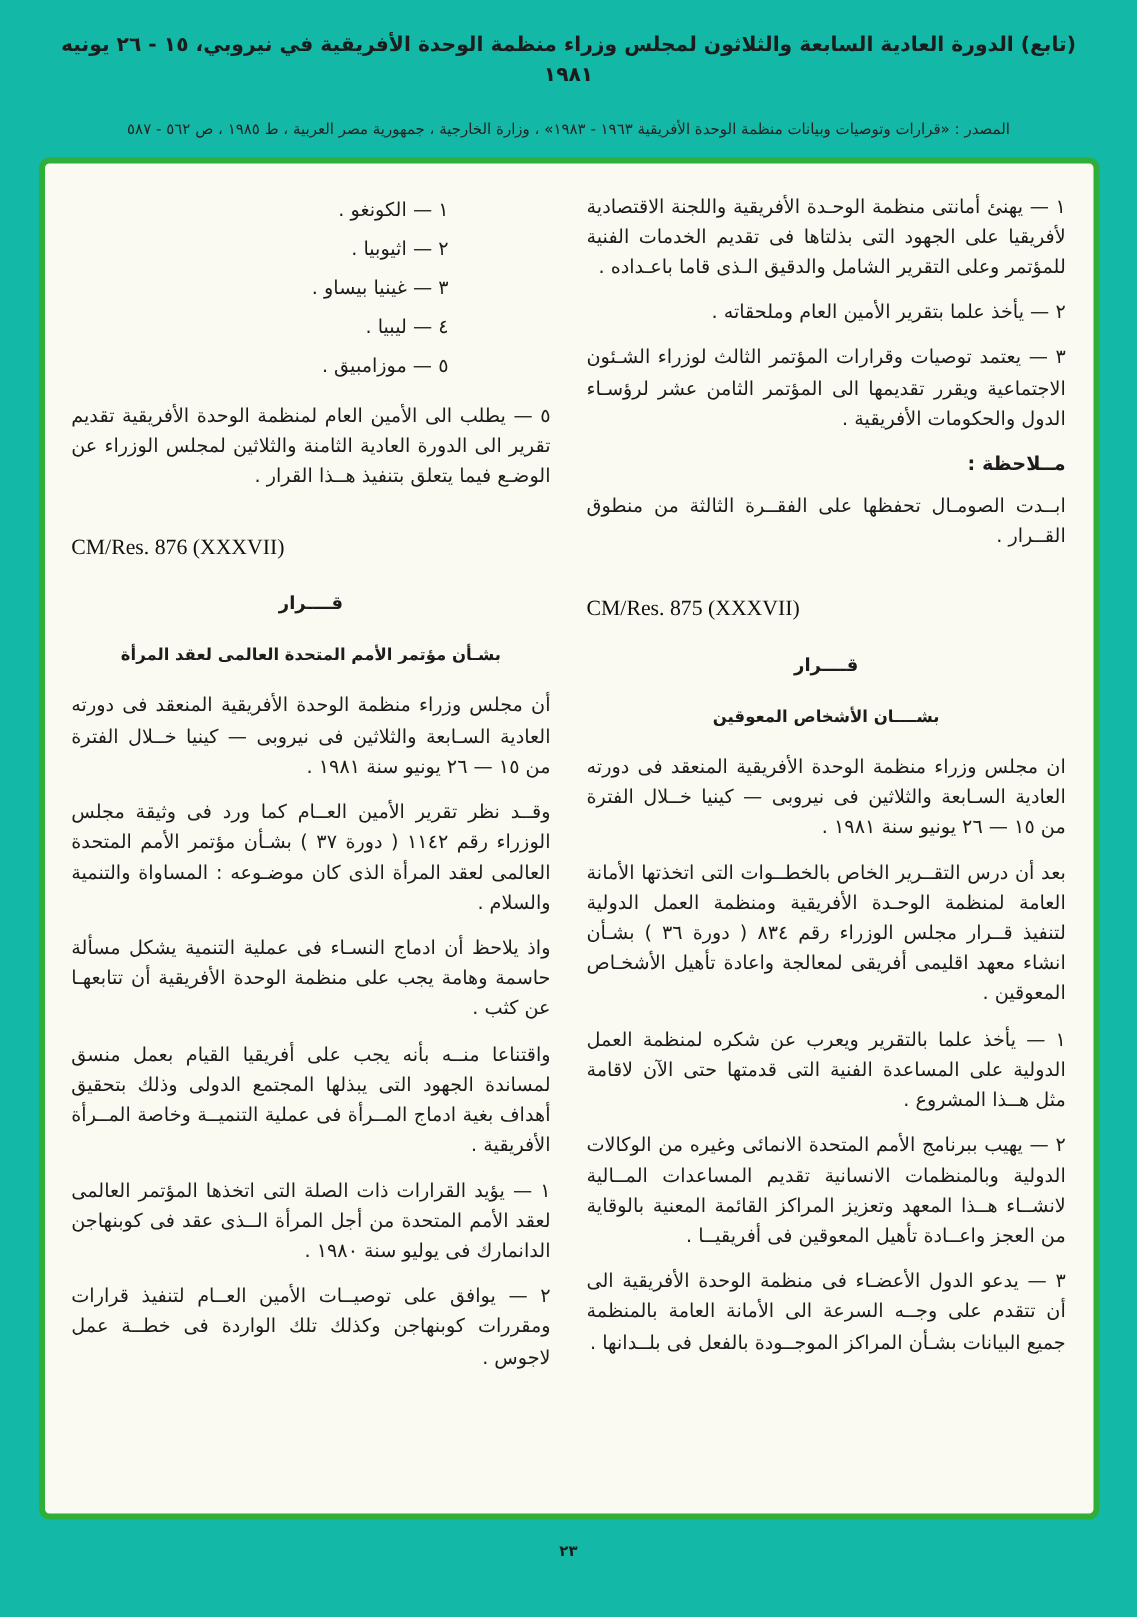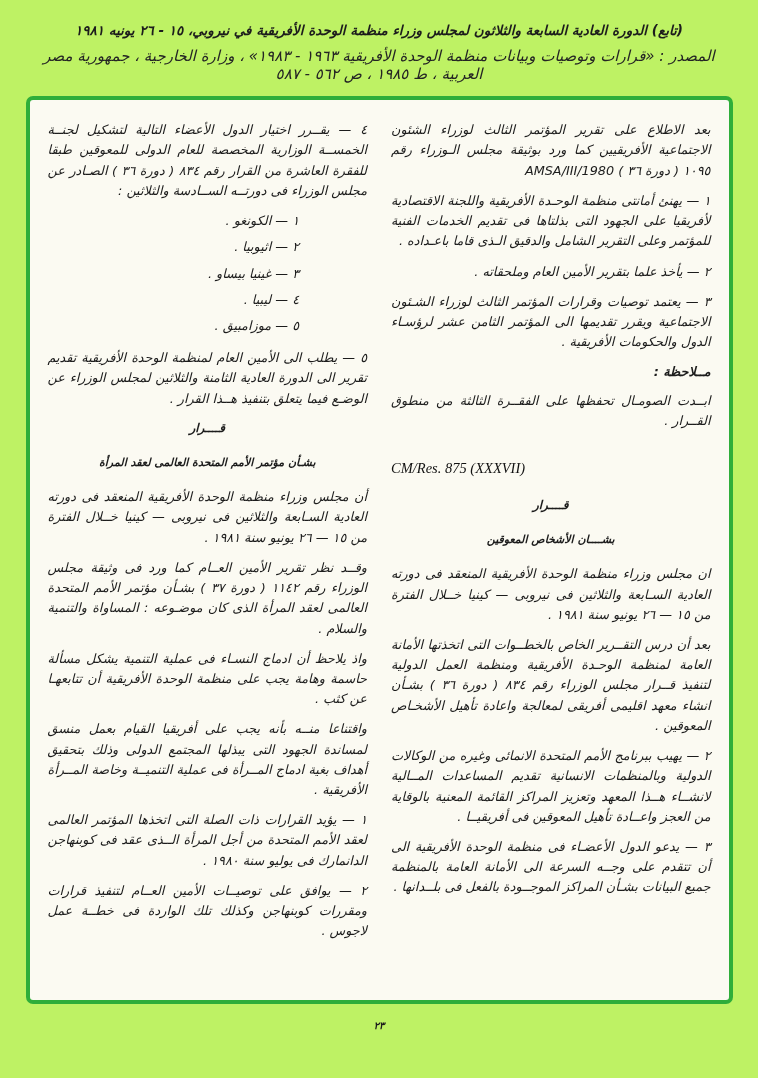--- a/index.html
+++ b/index.html
@@ -2,30 +2,29 @@
 <html lang="ar"><head>
 <meta charset="utf-8">
 <style>
   * { margin: 0; padding: 0; box-sizing: border-box; }
   html, body { background: #f5f5ee; }
   .page {
     position: relative;
     width: 758px;
     height: 1078px;
     margin: 0 auto;
-    background: #bef264;
+    background: #14b8a6;
     color: #1c1c1c;
     font-family: "DejaVu Sans", sans-serif;
     overflow: hidden;
     padding-top: 20px;
-    font-style: italic;
   }
   .doc-header { text-align: center; direction: rtl; padding: 0 30px; }
   .hdr-line1 { font-size: 13.5px; font-weight: bold; line-height: 1.5; }
-  .hdr-line2 { font-size: 15px; margin-top: 7px; color: #242424; }
+  .hdr-line2 { font-size: 10px; margin-top: 20px; color: #242424; }
 
   .green-box {
     width: 707px;
     min-height: 908px;
     margin: 13px auto 0 auto;
     border: 4px solid #2fae3a;
     border-radius: 7px;
     padding: 20px 18px 14px 18px;
     display: flex;
     flex-direction: row-reverse; 
@@ -77,49 +76,49 @@
 <div class="page">
 
   <header class="doc-header">
     <div class="hdr-line1">(تابع) الدورة العادية السابعة والثلاثون لمجلس وزراء منظمة الوحدة الأفريقية في نيروبي، ١٥ - ٢٦ يونيه ١٩٨١</div>
     <div class="hdr-line2">المصدر : «قرارات وتوصيات وبيانات منظمة الوحدة الأفريقية ١٩٦٣ - ١٩٨٣» ، وزارة الخارجية ، جمهورية مصر العربية ، ط ١٩٨٥ ، ص ٥٦٢ - ٥٨٧</div>
   </header>
 
   <main class="green-box">
 
     <section class="col">
-      <p class="para">بعد الاطلاع على تقرير المؤتمر الثالث لوزراء الشئون الاجتماعية الأفريقيين كما ورد بوثيقة مجلس الـوزراء رقم ١٠٩٥ ( دورة ٣٦ ) AMSA/III/1980</p>
       <p class="para">١ — يهنئ أمانتى منظمة الوحـدة الأفريقية واللجنة الاقتصادية لأفريقيا على الجهود التى بذلتاها فى تقديم الخدمات الفنية للمؤتمر وعلى التقرير الشامل والدقيق الـذى قاما باعـداده .</p>
       <p class="para">٢ — يأخذ علما بتقرير الأمين العام وملحقاته .</p>
       <p class="para">٣ — يعتمد توصيات وقرارات المؤتمر الثالث لوزراء الشـئون الاجتماعية ويقرر تقديمها الى المؤتمر الثامن عشر لرؤسـاء الدول والحكومات الأفريقية .</p>
       <p class="note-heading">مــلاحظة :</p>
       <p class="para">ابــدت الصومـال تحفظها على الفقــرة الثالثة من منطوق القــرار .</p>
 
       <div class="res-number">CM/Res. 875 (XXXVII)</div>
       <h2 class="res-title">قــــرار</h2>
       <h3 class="res-subtitle">بشــــان الأشخاص المعوقين</h3>
       <p class="para">ان مجلس وزراء منظمة الوحدة الأفريقية المنعقد فى دورته العادية السـابعة والثلاثين فى نيروبى — كينيا خــلال الفترة من ١٥ — ٢٦ يونيو سنة ١٩٨١ .</p>
       <p class="para">بعد أن درس التقــرير الخاص بالخطــوات التى اتخذتها الأمانة العامة لمنظمة الوحـدة الأفريقية ومنظمة العمل الدولية لتنفيذ قــرار مجلس الوزراء رقم ٨٣٤ ( دورة ٣٦ ) بشـأن انشاء معهد اقليمى أفريقى لمعالجة واعادة تأهيل الأشخـاص المعوقين .</p>
+      <p class="para">١ — يأخذ علما بالتقرير ويعرب عن شكره لمنظمة العمل الدولية على المساعدة الفنية التى قدمتها حتى الآن لاقامة مثل هــذا المشروع .</p>
       <p class="para">٢ — يهيب ببرنامج الأمم المتحدة الانمائى وغيره من الوكالات الدولية وبالمنظمات الانسانية تقديم المساعدات المــالية لانشــاء هــذا المعهد وتعزيز المراكز القائمة المعنية بالوقاية من العجز واعــادة تأهيل المعوقين فى أفريقيــا .</p>
       <p class="para">٣ — يدعو الدول الأعضـاء فى منظمة الوحدة الأفريقية الى أن تتقدم على وجــه السرعة الى الأمانة العامة بالمنظمة جميع البيانات بشـأن المراكز الموجــودة بالفعل فى بلــدانها .</p>
     </section>
 
     <section class="col">
-      <p class="para">٤ — يقــرر اختيار الدول الأعضاء التالية لتشكيل لجنــة الخمســة الوزارية المخصصة للعام الدولى للمعوقين طبقا للفقرة العاشرة من القرار رقم ٨٣٤ ( دورة ٣٦ ) الصـادر عن مجلس الوزراء فى دورتــه الســادسة والثلاثين :</p>
 
       <div class="country-list">
         <div class="country-item">١ — الكونغو .</div>
         <div class="country-item">٢ — اثيوبيا .</div>
         <div class="country-item">٣ — غينيا بيساو .</div>
         <div class="country-item">٤ — ليبيا .</div>
         <div class="country-item">٥ — موزامبيق .</div>
       </div>
 
       <p class="para">٥ — يطلب الى الأمين العام لمنظمة الوحدة الأفريقية تقديم تقرير الى الدورة العادية الثامنة والثلاثين لمجلس الوزراء عن الوضـع فيما يتعلق بتنفيذ هــذا القرار .</p>
 
+      <div class="res-number">CM/Res. 876 (XXXVII)</div>
       <h2 class="res-title">قــــرار</h2>
       <h3 class="res-subtitle">بشـأن مؤتمر الأمم المتحدة العالمى لعقد المرأة</h3>
       <p class="para">أن مجلس وزراء منظمة الوحدة الأفريقية المنعقد فى دورته العادية السـابعة والثلاثين فى نيروبى — كينيا خــلال الفترة من ١٥ — ٢٦ يونيو سنة ١٩٨١ .</p>
       <p class="para">وقــد نظر تقرير الأمين العــام كما ورد فى وثيقة مجلس الوزراء رقم ١١٤٢ ( دورة ٣٧ ) بشـأن مؤتمر الأمم المتحدة العالمى لعقد المرأة الذى كان موضـوعه : المساواة والتنمية والسلام .</p>
       <p class="para">واذ يلاحظ أن ادماج النسـاء فى عملية التنمية يشكل مسألة حاسمة وهامة يجب على منظمة الوحدة الأفريقية أن تتابعهـا عن كثب .</p>
       <p class="para">واقتناعا منــه بأنه يجب على أفريقيا القيام بعمل منسق لمساندة الجهود التى يبذلها المجتمع الدولى وذلك بتحقيق أهداف بغية ادماج المــرأة فى عملية التنميــة وخاصة المــرأة الأفريقية .</p>
       <p class="para">١ — يؤيد القرارات ذات الصلة التى اتخذها المؤتمر العالمى لعقد الأمم المتحدة من أجل المرأة الــذى عقد فى كوبنهاجن الدانمارك فى يوليو سنة ١٩٨٠ .</p>
       <p class="para">٢ — يوافق على توصيــات الأمين العــام لتنفيذ قرارات ومقررات كوبنهاجن وكذلك تلك الواردة فى خطــة عمل لاجوس .</p>
     </section>
 

